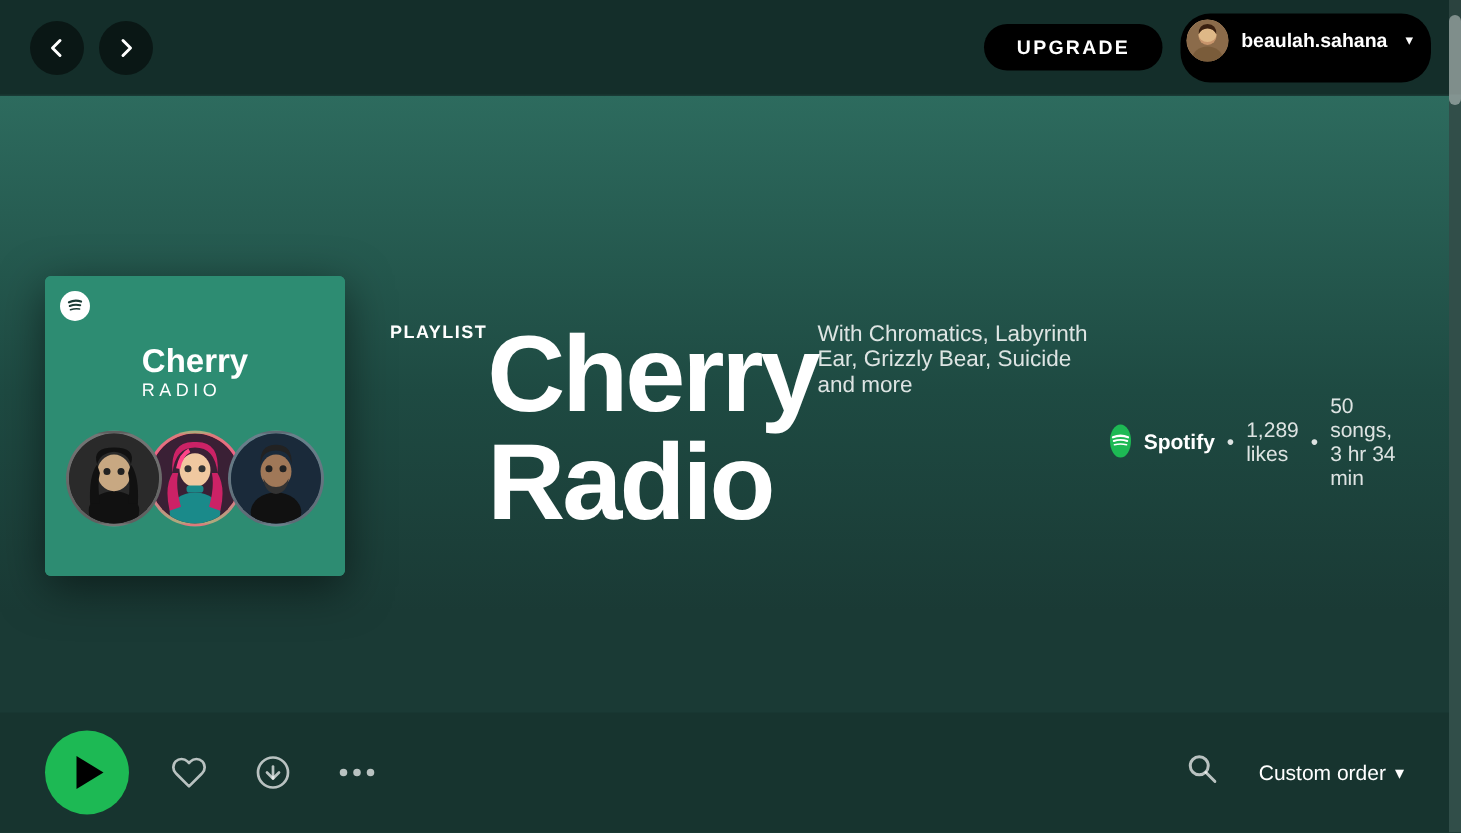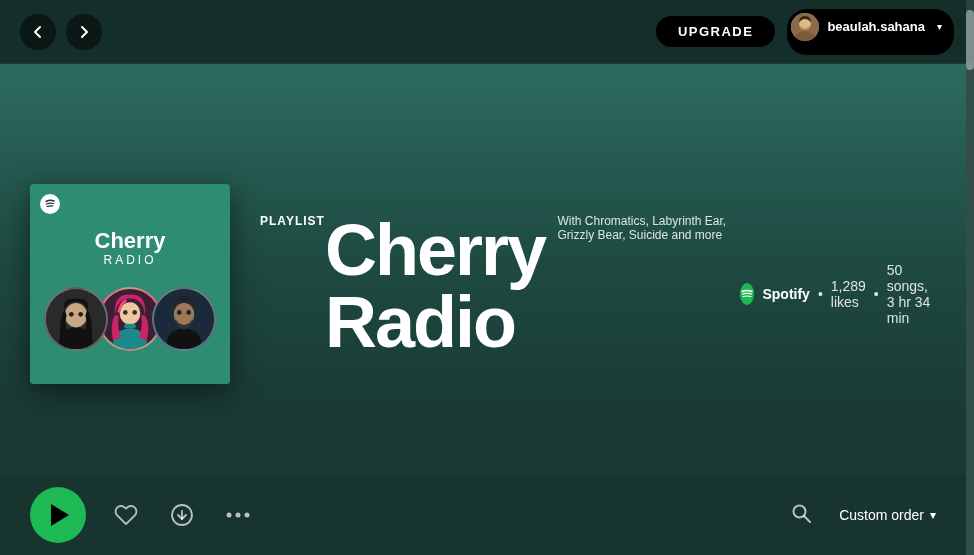--- a/index.html
+++ b/index.html
@@ -186,21 +186,21 @@
       margin-top: 15px;
       text-align: center;
       line-height: 1.1;
     }
 
     .album-subtitle-art {
       color: #fff;
       font-size: 12px;
       font-weight: 400;
       letter-spacing: 3px;
-      text-align: center;
+      text-align: left;
     }
 
     .album-circles {
       display: flex;
       margin-top: 20px;
       gap: -10px;
     }
 
     .circle-portrait {
       width: 64px;
@@ -256,21 +256,21 @@
       color: #fff;
       font-size: 72px;
       font-weight: 900;
       line-height: 1;
       margin-bottom: 16px;
       letter-spacing: -2px;
     }
 
     .playlist-desc {
       color: rgba(255,255,255,0.85);
-      font-size: 12px;
+      font-size: 15px;
       margin-bottom: 12px;
     }
 
     .playlist-meta {
       display: flex;
       align-items: center;
       gap: 8px;
       color: rgba(255,255,255,0.85);
       font-size: 14px;
     }

